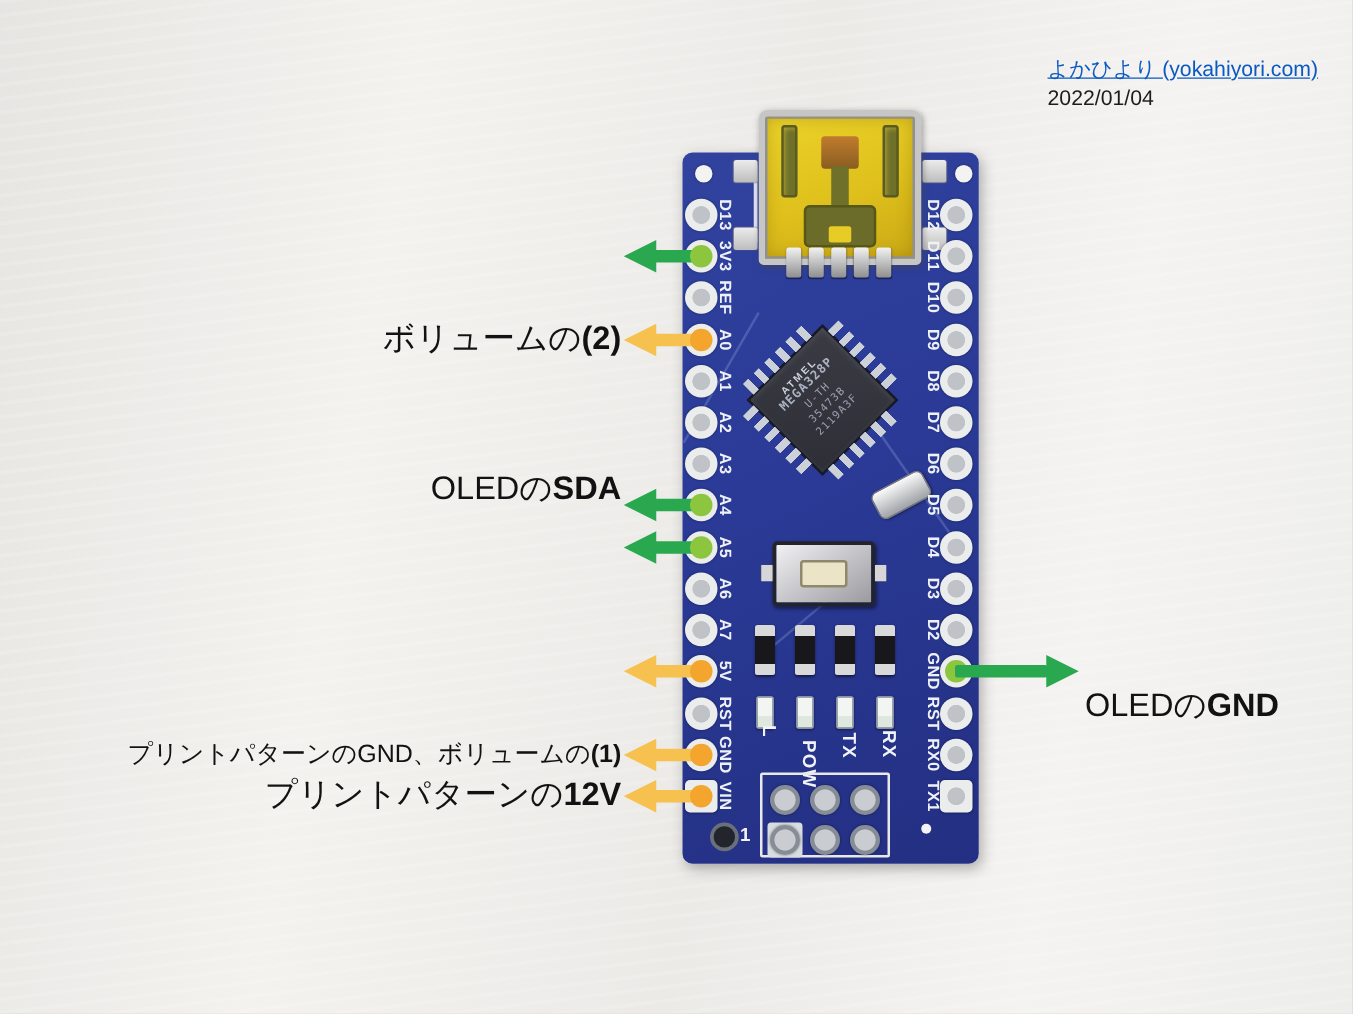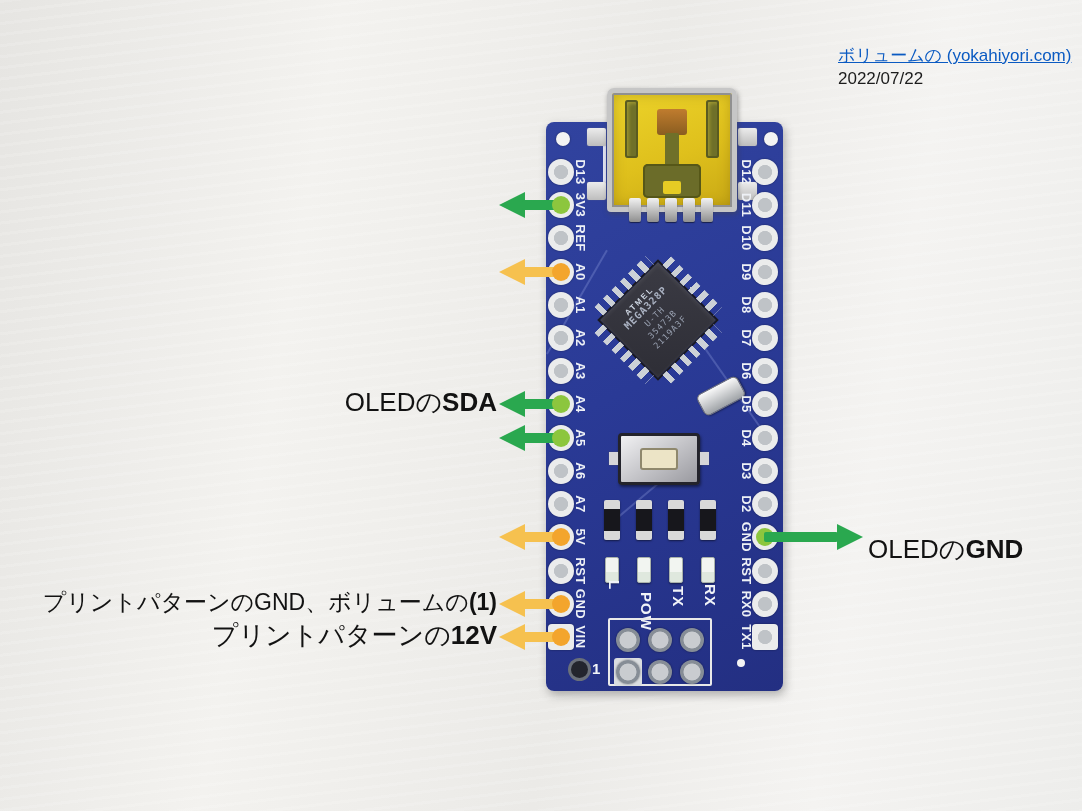--- a/index.html
+++ b/index.html
@@ -97,39 +97,39 @@
     background:radial-gradient(circle,#c9ccd0 0 48%,#868d96 52% 100%); box-shadow:0 0 2px rgba(0,0,0,.5); }
   .icsp-sq { position:absolute; width:28px; height:28px; background:#dadde0; border-radius:3px; }
   .icsp-one { position:absolute; left:46px; top:538px; width:14px; color:#f0f3f8; font-size:15px; font-weight:700; }
   .dot-small { position:absolute; width:8px; height:8px; border-radius:50%; background:#f4f4f4; }
 
   
   .ann { position:absolute; white-space:nowrap; color:#121212; font-size:26px; transform:translateY(-54%); }
   .ann b { font-weight:700; }
   .ann.left-side { right:585px; text-align:right; }
   .ann.right-side { left:868px; }
-  .ann.small { font-size:23px; }
+  .ann.small { font-size:20px; }
 
   .a-shaft { position:absolute; height:10px; border-radius:2px; }
   .a-head { position:absolute; width:0; height:0; border-top:13px solid transparent; border-bottom:13px solid transparent; }
   .a-head.west { border-right:26px solid; }
   .a-head.east { border-left:26px solid; }
   .g { background:#2aa84f; }  .a-head.g { background:none; border-right-color:#2aa84f; border-left-color:#2aa84f; }
   .y { background:#f6c14f; }  .a-head.y { background:none; border-right-color:#f6c14f; border-left-color:#f6c14f; }
   .a-dot { position:absolute; width:18px; height:18px; border-radius:50%; }
   .a-dot.g { background:#8cc63e; } .a-dot.y { background:#f3a52d; }
 </style>
 </head>
 <body>
 
 <div class="stage">
 
   <div class="credit">
-    <a href="#">ボリュームの (yokahiyori.com)</a>
-    <div class="date">2022/07/22</div>
+    <a href="#">よかひより (yokahiyori.com)</a>
+    <div class="date">2022/01/04</div>
   </div>
 
   <div class="board">
 
     <div class="trace" style="left:30px;top:120px;width:1.5px;height:120px;transform:rotate(30deg);"></div>
     <div class="trace" style="left:185px;top:210px;width:1.5px;height:110px;transform:rotate(-35deg);"></div>
     <div class="trace" style="left:95px;top:330px;width:1.5px;height:90px;transform:rotate(50deg);"></div>
 
     <div class="mount" style="left:10px;top:10px;width:14px;height:14px;"></div>
     <div class="mount" style="left:218px;top:10px;width:14px;height:14px;"></div>
@@ -266,25 +266,26 @@
     <div class="pin-label" style="left:170px;top:406px;">GND</div>
     <div class="pin-label" style="left:170px;top:440px;">RST</div>
     <div class="pin-label" style="left:170px;top:473px;">RX0</div>
     <div class="pin-label" style="left:170px;top:506px;">TX1</div>
   </div>
 
   <div class="a-head west g" style="left:499px;top:192px;"></div>
   <div class="a-shaft g" style="left:522px;top:200px;width:40px;"></div>
   <div class="a-dot g" style="left:552px;top:196px;"></div>
 
+  <div class="ann left-side" style="top:272px;"><span>ボリュームの</span><b>(2)</b></div>
   <div class="a-head west y" style="left:499px;top:259px;"></div>
   <div class="a-shaft y" style="left:522px;top:267px;width:40px;"></div>
   <div class="a-dot y" style="left:552px;top:263px;"></div>
 
-  <div class="ann left-side" style="top:404px;margin-left:18px;"><span>OLEDの</span><b>SDA</b></div>
+  <div class="ann left-side" style="top:392px;margin-left:18px;"><span>OLEDの</span><b>SDA</b></div>
   <div class="a-head west g" style="left:499px;top:391px;"></div>
   <div class="a-shaft g" style="left:522px;top:399px;width:40px;"></div>
   <div class="a-dot g" style="left:552px;top:395px;"></div>
 
   <div class="a-head west g" style="left:499px;top:425px;"></div>
   <div class="a-shaft g" style="left:522px;top:433px;width:40px;"></div>
   <div class="a-dot g" style="left:552px;top:429px;"></div>
 
   <div class="a-head west y" style="left:499px;top:524px;"></div>
   <div class="a-shaft y" style="left:522px;top:532px;width:40px;"></div>
@@ -296,15 +297,15 @@
   <div class="a-dot y" style="left:552px;top:595px;"></div>
 
   <div class="ann left-side" style="top:637px;"><span>プリントパターンの</span><b>12V</b></div>
   <div class="a-head west y" style="left:499px;top:624px;"></div>
   <div class="a-shaft y" style="left:522px;top:632px;width:40px;"></div>
   <div class="a-dot y" style="left:552px;top:628px;"></div>
 
   <div class="a-dot g" style="left:756px;top:528px;"></div>
   <div class="a-shaft g" style="left:764px;top:532px;width:74px;"></div>
   <div class="a-head east g" style="left:837px;top:524px;"></div>
-  <div class="ann right-side" style="top:551px;"><span>OLEDの</span><b>GND</b></div>
+  <div class="ann right-side" style="top:566px;"><span>OLEDの</span><b>GND</b></div>
 
 </div>
 
 </body></html>

